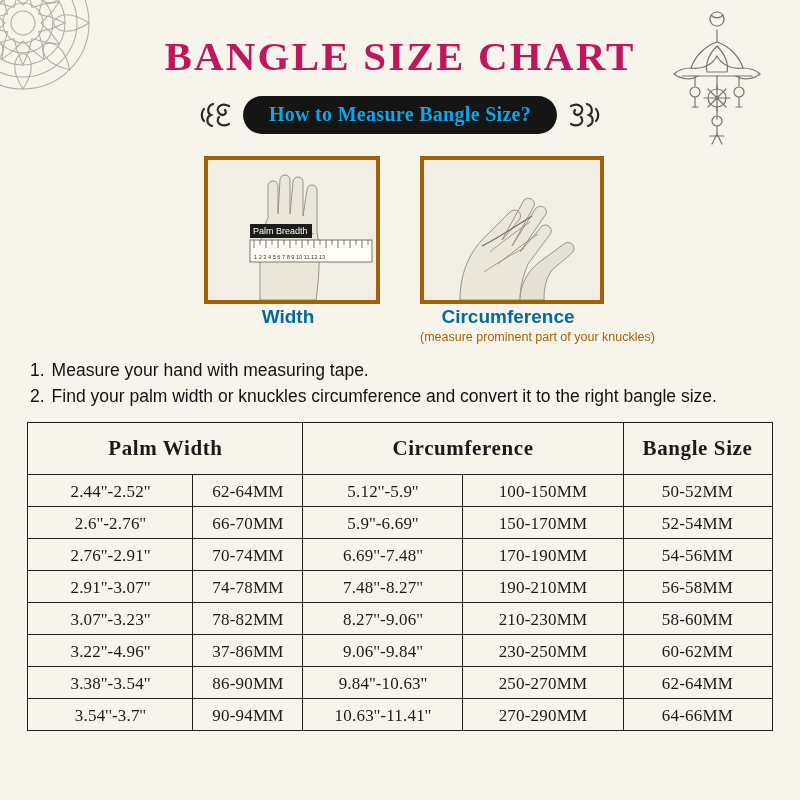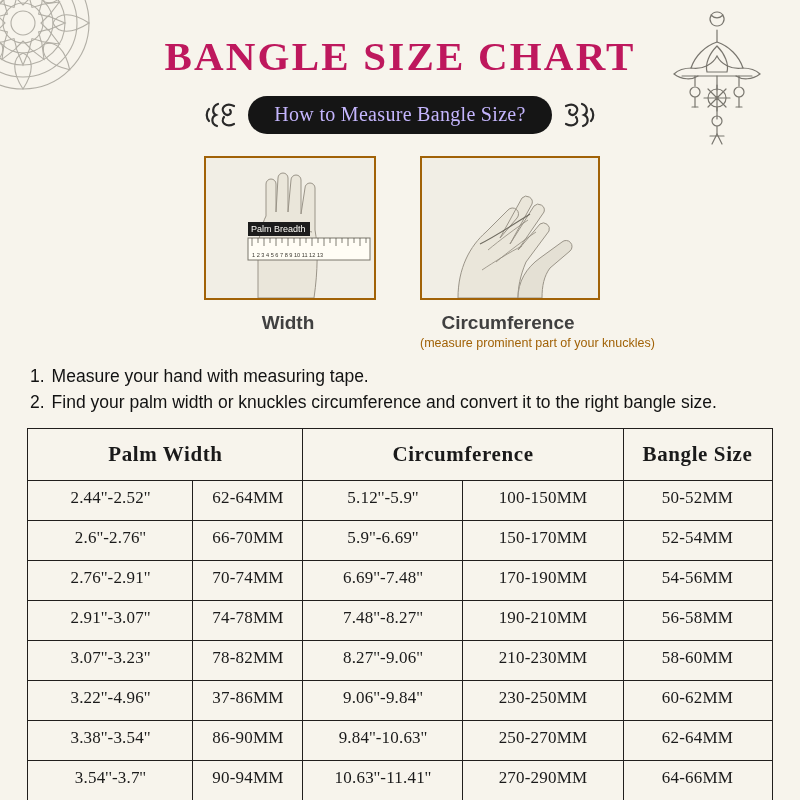--- a/index.html
+++ b/index.html
@@ -55,26 +55,26 @@
   
   .pill-row {
     display: flex;
     align-items: center;
     justify-content: center;
     gap: 10px;
     margin-top: 16px;
   }
   .pill {
     background: #151515;
-    color: #c4b5fd;
+    color: #0ea5e9;
     border-radius: 20px;
     padding: 7px 26px 8px 26px;
     font-family: "Liberation Serif", serif;
     font-size: 20px;
-    font-weight: 400;
+    font-weight: 700;
     letter-spacing: .3px;
   }
   .flourish {
     width: 34px;
     height: 30px;
     opacity: .9;
   }
 
   
   .imgs {
@@ -83,31 +83,31 @@
     gap: 48px;
     margin-top: 22px;
   }
   .imgbox {
     width: 168px;
   }
   .imgbox.wide { width: 176px; }
   .photo {
     width: 100%;
     height: 140px;
-    border: 2px solid #a16207;
+    border: 4px solid #a16207;
     background: #f2efe6;
     position: relative;
     overflow: hidden;
   }
   .cap {
     text-align: center;
     font-size: 19px;
     font-weight: 700;
-    margin-top: 12px;
-    color: #404040;
+    margin-top: 2px;
+    color: #0369a1;
     font-family: "Liberation Sans", sans-serif;
   }
   .cap-sub {
     text-align: center;
     font-size: 12.5px;
     margin-top: 2px;
     color: #a16207;
   }
 
   
@@ -138,21 +138,21 @@
   }
   thead th {
     font-size: 21px;
     font-weight: 700;
     padding: 13px 0;
     letter-spacing: .6px;
     text-align: center;
   }
   tbody td {
     font-size: 17px;
-    padding: 7px 0 12px 0;
+    padding: 7px 0 4px 0;
     text-align: center;
     letter-spacing: .2px;
   }
   col.c1 { width: 165px; }
   col.c2 { width: 110px; }
   col.c3 { width: 160px; }
   col.c4 { width: 160px; }
   col.c5 { width: 149px; }
 </style>
 </head>

